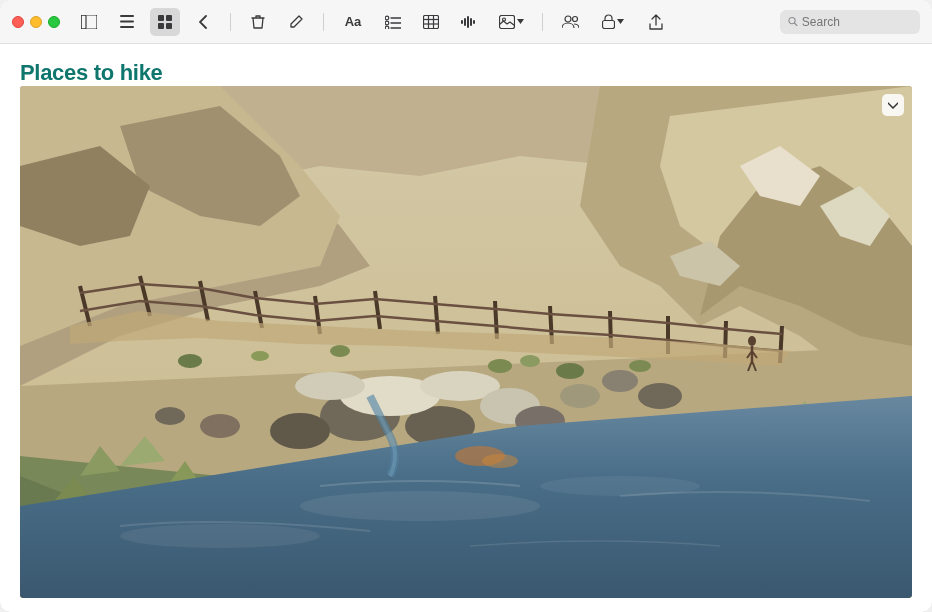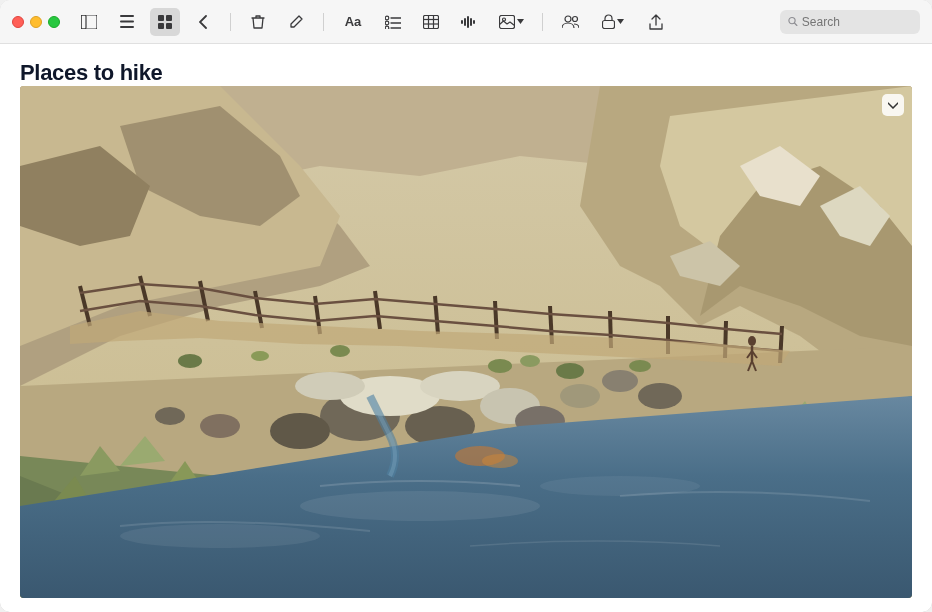--- a/index.html
+++ b/index.html
@@ -111,21 +111,21 @@
       flex: 1;
       background: #ffffff;
       padding: 16px 20px 0 20px;
       overflow: hidden;
       position: relative;
     }
 
     .note-title {
       font-size: 22px;
       font-weight: 700;
-      color: #0f172a;
+      color: #0f766e;
       letter-spacing: -0.3px;
     }
 
     .image-container {
       width: 100%;
       height: calc(612px - 44px - 56px);
       border-radius: 4px;
       overflow: hidden;
       position: relative;
       background: #a08060;

